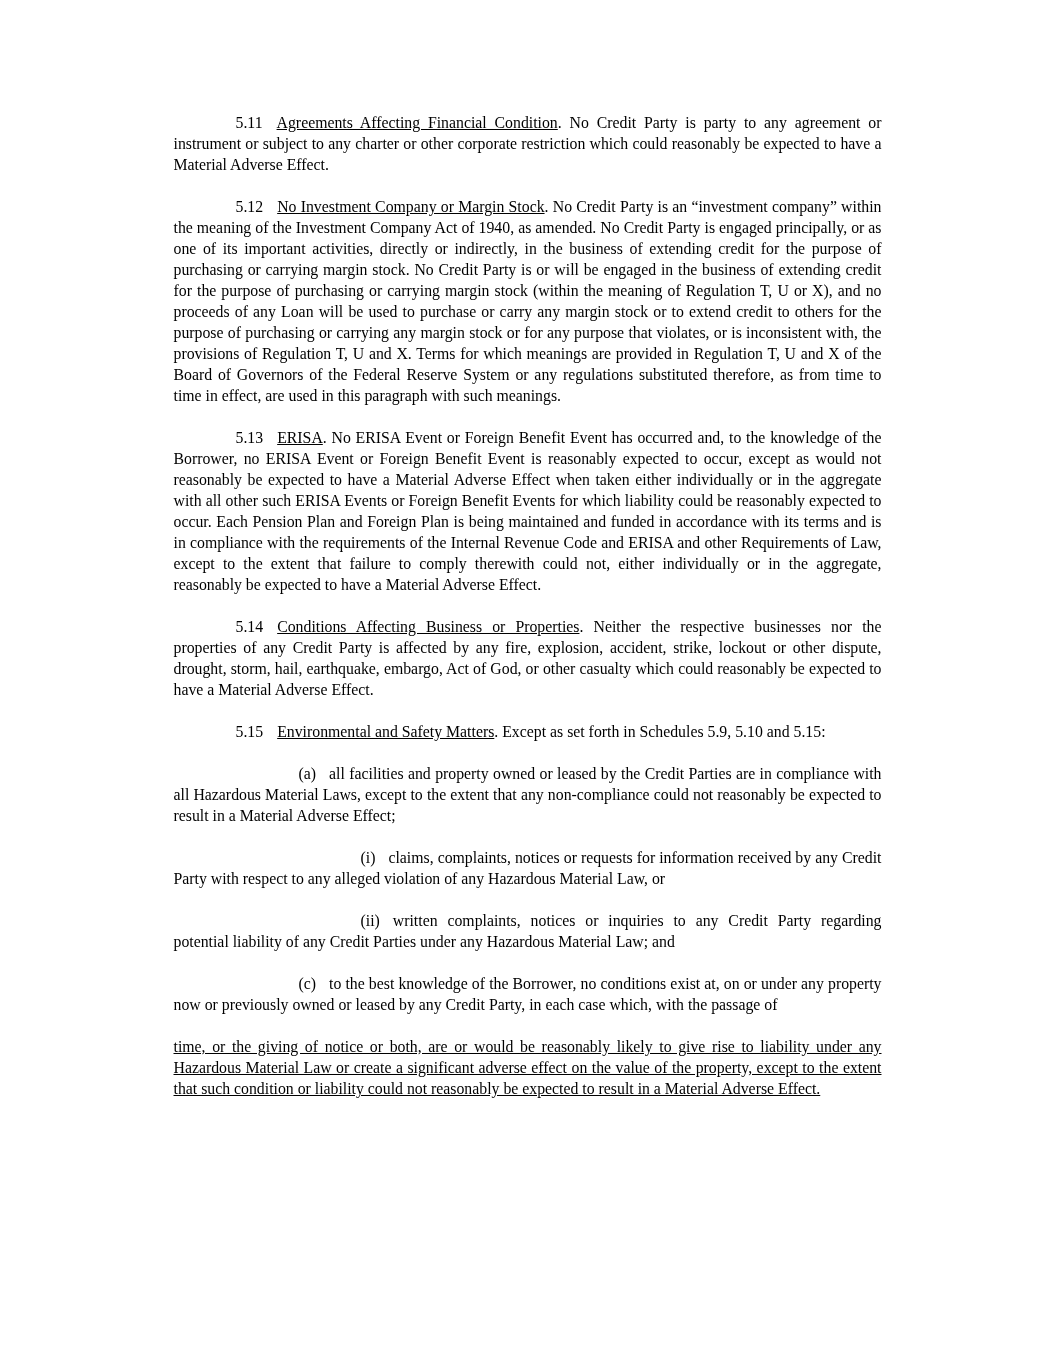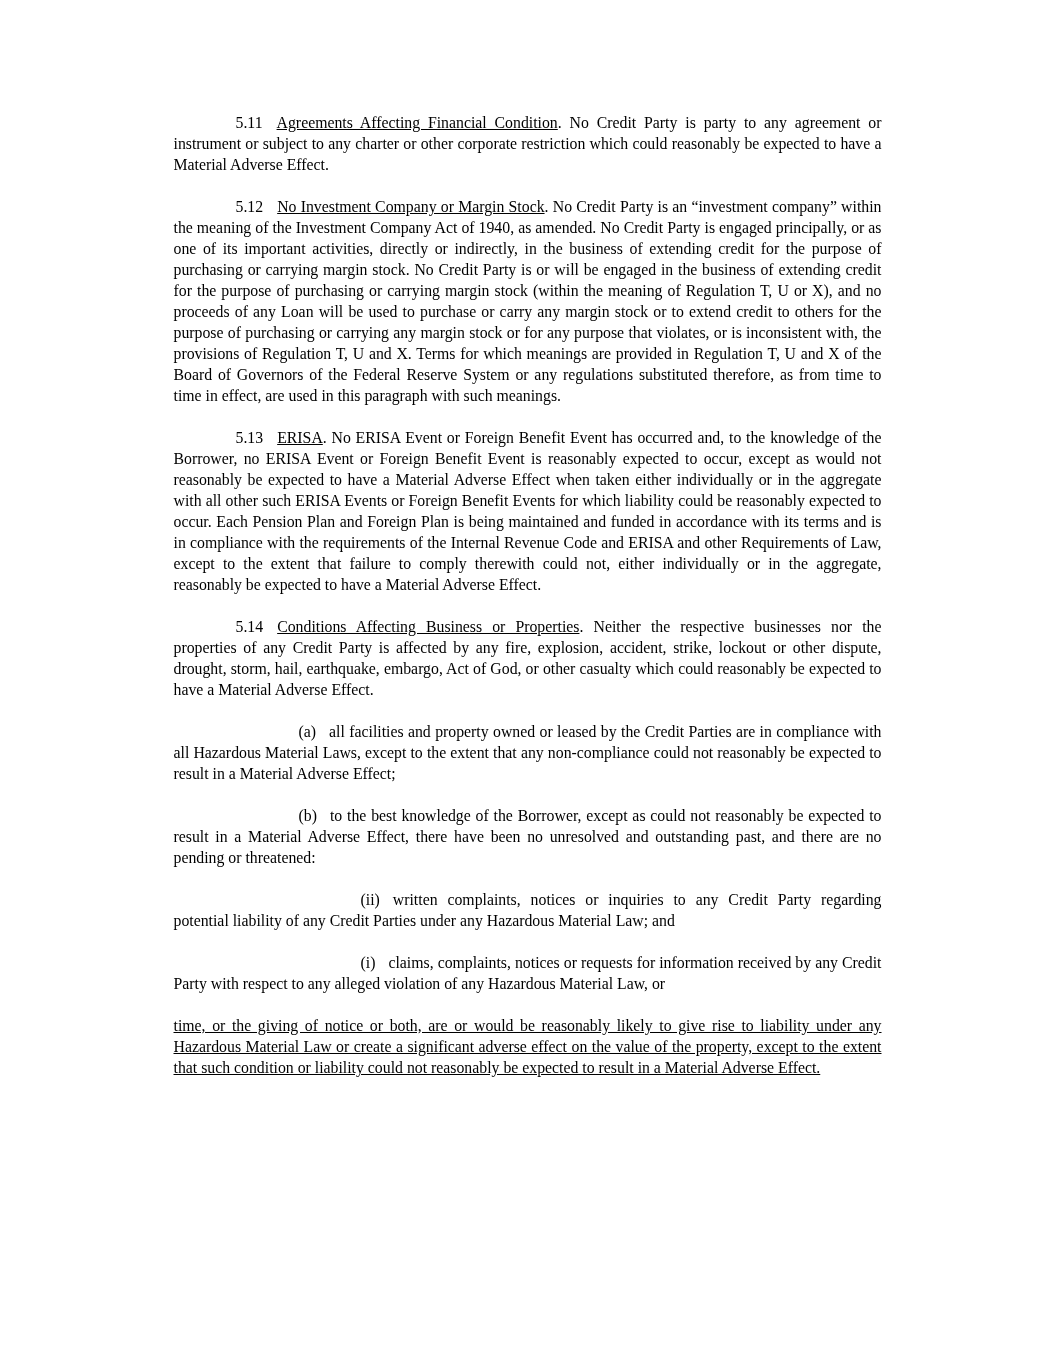--- a/index.html
+++ b/index.html
@@ -44,26 +44,27 @@
 <div class="page">
 
   <p class="para indent-1"><span class="sec-num">5.11</span><span class="sec-title">Agreements Affecting Financial Condition</span><span class="sec-body">.  No Credit Party is party to any agreement or instrument or subject to any charter or other corporate restriction which could reasonably be expected to have a Material Adverse Effect.</span></p>
 
   <p class="para indent-1"><span class="sec-num">5.12</span><span class="sec-title">No Investment Company or Margin Stock</span><span class="sec-body">.  No Credit Party is an “investment company” within the meaning of the Investment Company Act of 1940, as amended. No Credit Party is engaged principally, or as one of its important activities, directly or indirectly, in the business of extending credit for the purpose of purchasing or carrying margin stock. No Credit Party is or will be engaged in the business of extending credit for the purpose of purchasing or carrying margin stock (within the meaning of Regulation T, U or X), and no proceeds of any Loan will be used to purchase or carry any margin stock or to extend credit to others for the purpose of purchasing or carrying any margin stock or for any purpose that violates, or is inconsistent with, the provisions of Regulation T, U and X. Terms for which meanings are provided in Regulation T, U and X of the Board of Governors of the Federal Reserve System or any regulations substituted therefore, as from time to time in effect, are used in this paragraph with such meanings.</span></p>
 
   <p class="para indent-1"><span class="sec-num">5.13</span><span class="sec-title">ERISA</span><span class="sec-body">.  No ERISA Event or Foreign Benefit Event has occurred and, to the knowledge of the Borrower, no ERISA Event or Foreign Benefit Event is reasonably expected to occur, except as would not reasonably be expected to have a Material Adverse Effect when taken either individually or in the aggregate with all other such ERISA Events or Foreign Benefit Events for which liability could be reasonably expected to occur. Each Pension Plan and Foreign Plan is being maintained and funded in accordance with its terms and is in compliance with the requirements of the Internal Revenue Code and ERISA and other Requirements of Law, except to the extent that failure to comply therewith could not, either individually or in the aggregate, reasonably be expected to have a Material Adverse Effect.</span></p>
 
   <p class="para indent-1"><span class="sec-num">5.14</span><span class="sec-title">Conditions Affecting Business or Properties</span><span class="sec-body">.  Neither the respective businesses nor the properties of any Credit Party is affected by any fire, explosion, accident, strike, lockout or other dispute, drought, storm, hail, earthquake, embargo, Act of God, or other casualty which could reasonably be expected to have a Material Adverse Effect.</span></p>
 
+  <p class="para indent-1"><span class="sec-num">5.15</span><span class="sec-title">Environmental and Safety Matters</span><span class="sec-body">.  Except as set forth in Schedules 5.9, 5.10 and 5.15:</span></p>
 
   <p class="para indent-2"><span class="sub-label">(a)</span><span class="sub-body">all facilities and property owned or leased by the Credit Parties are in compliance with all Hazardous Material Laws, except to the extent that any non-compliance could not reasonably be expected to result in a Material Adverse Effect;</span></p>
 
-  <p class="para indent-2"><span class="sub-label">(b)</span><span class="sub-body">to the best knowledge of the Borrower, except as could not reasonably be expected to result in a Material Adverse Effect, there have been no unresolved and outstanding past, and there are no pending or threatened:</span></p>
+
+  <p class="para indent-3"><span class="sub-label">(i)</span><span class="sub-body">claims, complaints, notices or requests for information received by any Credit Party with respect to any alleged violation of any Hazardous Material Law, or</span></p>
 
   <p class="para indent-3"><span class="sub-label">(ii)</span><span class="sub-body">written complaints, notices or inquiries to any Credit Party regarding potential liability of any Credit Parties under any Hazardous Material Law; and</span></p>
 
-  <p class="para indent-3"><span class="sub-label">(i)</span><span class="sub-body">claims, complaints, notices or requests for information received by any Credit Party with respect to any alleged violation of any Hazardous Material Law, or</span></p>
-
+  <p class="para indent-2"><span class="sub-label">(c)</span><span class="sub-body">to the best knowledge of the Borrower, no conditions exist at, on or under any property now or previously owned or leased by any Credit Party, in each case which, with the passage of</span></p>
 
 
   <p class="para no-indent">time, or the giving of notice or both, are or would be reasonably likely to give rise to liability under any Hazardous Material Law or create a significant adverse effect on the value of the property, except to the extent that such condition or liability could not reasonably be expected to result in a Material Adverse Effect.</p>
 
 </div>
 
 </body></html>

